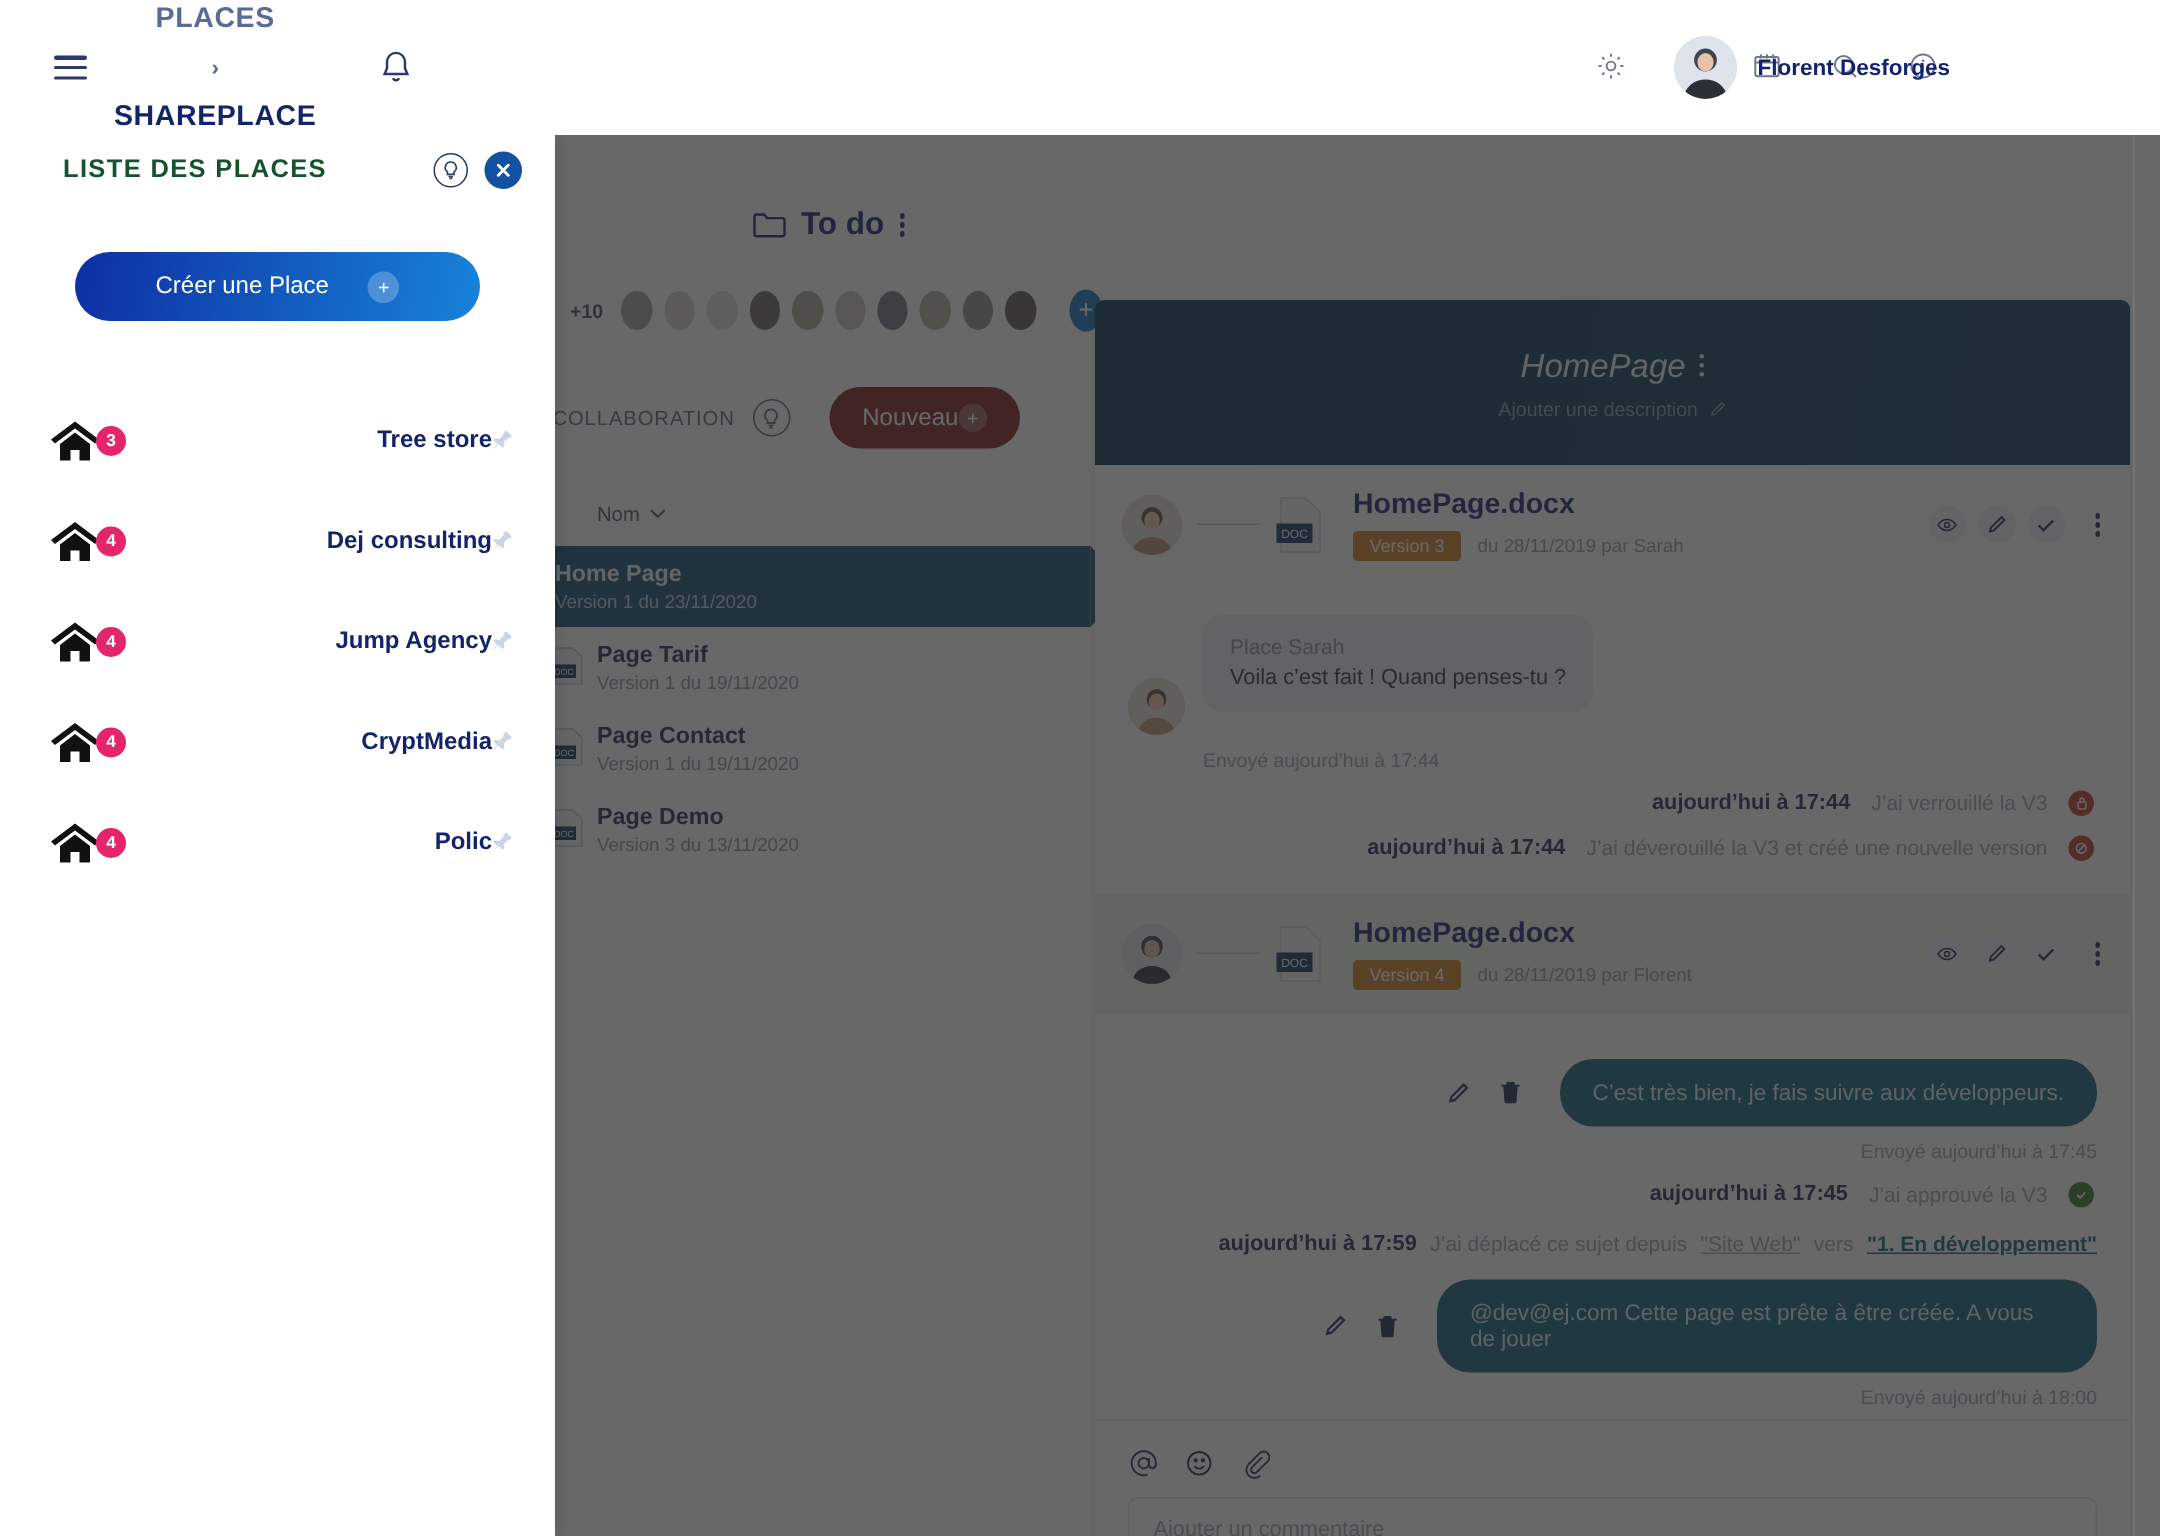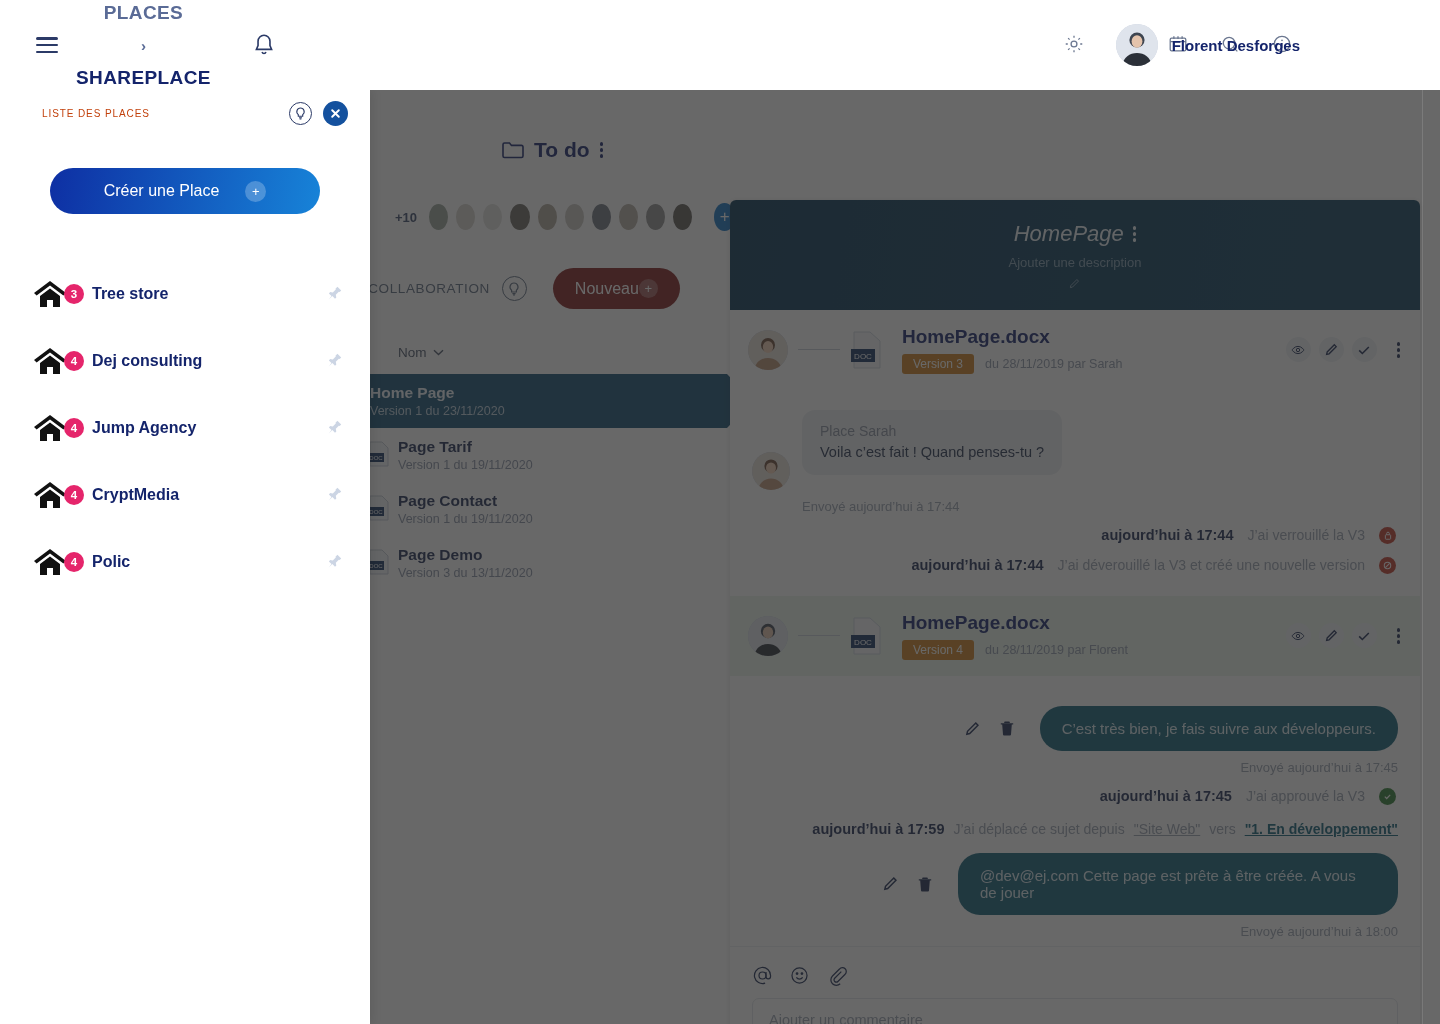--- a/index.html
+++ b/index.html
@@ -38,21 +38,21 @@
   }
   .username { color:#14246b; font-size:15px; font-weight:600; white-space:nowrap;}
 
   
   .underlay { position:absolute; left:0; top:90px; width:1440px; height:698px; background:#ffffff; }
 
   
   .midcol { position:absolute; left:370px; top:0px; width:365px; height:934px; background:#fff; }
   .todo-head { display:flex; align-items:center; justify-content:center; gap:10px; margin-top:48px;}
   .todo-title { color:#14246b; font-size:21px; font-weight:bold;}
-  .members { display:flex; align-items:center; justify-content:center; margin-top:40px; gap:12px; padding-left:25px;}
+  .members { display:flex; align-items:center; justify-content:center; margin-top:30px; gap:12px; padding-left:10px;}
   .plus10 { color:#3b4a6b; font-size:13px; margin-right:6px; font-weight:600;}
   .mav { width:30px; height:30px; border-radius:50%; margin-left:-8px; border:2px solid #fff; background:#b9c2d0;}
   .mav:first-of-type { margin-left:0;}
   .addmember { width:28px; height:28px; border-radius:50%; background:#1273c4; color:#fff; display:flex;
      align-items:center; justify-content:center; font-size:17px; margin-left:8px;}
   .collabrow { display:flex; align-items:center; margin-top:36px; padding-left:0; gap:12px;}
   .collabtxt { color:#5d6b80; font-size:13.5px; letter-spacing:.6px; margin-left:-40px;}
   .bulbcirc { width:25px; height:25px; border-radius:50%; border:1.6px solid #5d6b80; display:flex; align-items:center; justify-content:center;}
   .newbtn { background:#7f1d1d; color:#fff; border-radius:22px; padding:11px 22px; font-size:16px;
      display:flex; align-items:center; margin-left:14px; }
@@ -84,21 +84,21 @@
   .detail {
     position:absolute; left:730px; top:110px; width:690px; height:900px;
     background:#ffffff; border-radius:6px; overflow:hidden;
     box-shadow:0 1px 6px rgba(0,0,0,.13);
   }
   .dhero {
     height:110px; background:linear-gradient(100deg,#053353 0%,#0b3f5d 100%);
     display:flex; flex-direction:column; align-items:center; justify-content:center; gap:8px;text-align:center;
   }
   .dhero-title { color:#eaf1f6; font-size:22px; font-style:italic; display:flex; align-items:center; gap:9px;}
-  .dhero-sub { color:#7f9cb0; font-size:13px; display:flex; align-items:center; gap:8px;flex-direction:column;}
+  .dhero-sub { color:#7f9cb0; font-size:13px; display:flex; align-items:center; gap:8px;}
   .dots3 { display:inline-flex; flex-direction:column; gap:2.5px;}
   .dots3 i { width:3.5px; height:3.5px; border-radius:50%; background:currentColor; display:block;}
 
   .docrow { display:flex; align-items:center; padding:16px 20px 16px 18px; background:#ffffff; position:relative;}
   .docrow.green { background:#e9f3ea;}
   .docrow .ava { width:40px;height:40px;border-radius:50%;overflow:hidden;background:#c9d2dd; flex:none;}
   .dashline { width:42px; height:1px; background:#c7ced8; margin:0 10px;}
   .docicon2 { width:34px; height:40px; position:relative; flex:none; margin-right:18px;}
   .docmeta { flex:1; }
   .docname { color:#14246b; font-size:19px; font-weight:bold; line-height:1.15;}
@@ -145,38 +145,38 @@
     background:rgba(40,40,40,.70); z-index:20; pointer-events:none;
   }
   .vline { position:absolute; left:1422px; top:90px; width:1px; height:934px; background:rgba(255,255,255,.13); z-index:21;}
 
   
   .drawer {
     position:absolute; left:0; top:90px; width:370px; height:934px; background:#ffffff; z-index:30;
     box-shadow:2px 0 10px rgba(0,0,0,.10);
   }
   .drawer-head { display:flex; align-items:center; height:34px; padding:0 22px 0 42px; margin-top:6px;}
-  .drawer-title { color:#c2410c; font-size:10px; letter-spacing:.9px; flex:1;}
+  .drawer-title { color:#14532d; font-size:17px; letter-spacing:.9px; flex:1;font-weight:bold;}
   .bulb-btn { width:23px;height:23px;border-radius:50%;border:1.4px solid #2b3a67; display:flex; align-items:center; justify-content:center; margin-right:11px;}
   .close-btn { width:25px;height:25px;border-radius:50%;background:#14519e; display:flex; align-items:center; justify-content:center;}
 
   .create-btn {
     margin:38px auto 0 auto; width:270px; height:46px; border-radius:24px;
     background:linear-gradient(100deg,#0e2fa3 0%,#1783d8 100%);
     display:flex; align-items:center; justify-content:center; gap:26px; color:#fff; font-size:16px;
   }
   .create-btn .pp { width:21px;height:21px;border-radius:50%;background:rgba(255,255,255,.24);
      display:flex; align-items:center; justify-content:center; font-size:13px;}
 
   .places { margin-top:46px;}
   .place { display:flex; align-items:center; height:67px; padding:0 28px 0 32px;}
   .house { width:36px; height:30px; flex:none; margin-right:-4px;}
   .pbadge { width:20px;height:20px;border-radius:50%;background:#e5256b;color:#fff;font-size:11.5px;
      display:flex;align-items:center;justify-content:center;font-weight:600; flex:none; margin-right:8px; z-index:2;}
-  .plabel { color:#14246b; font-size:16px; font-weight:600; flex:1;}
+  .plabel { color:#14246b; font-size:16px; font-weight:600; flex:1;text-align:right;}
   .pin { width:14px; height:16px; opacity:.45;}
 </style>
 </head>
 <body>
 
 <div class="app">
 
   <div class="topbar">
     <div class="burger">
         <i></i>

